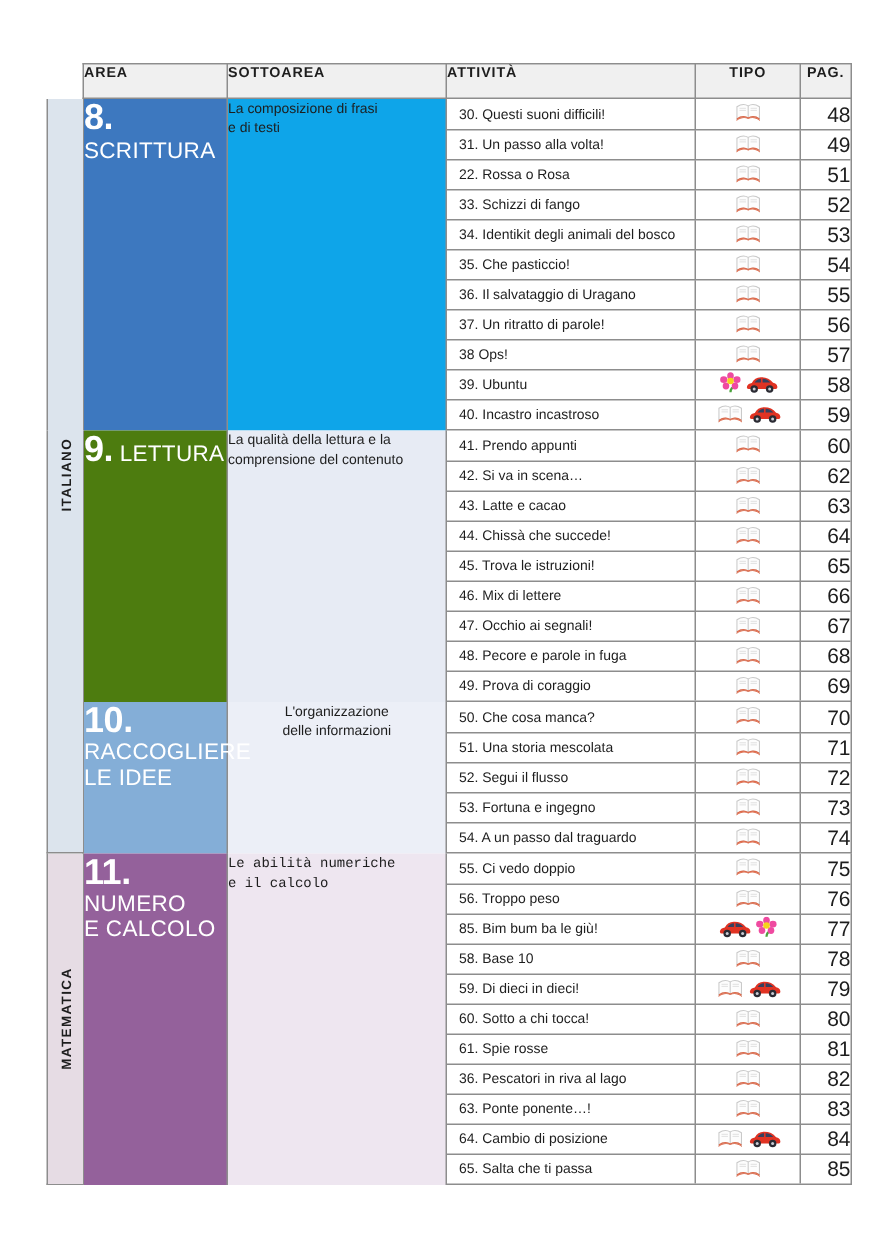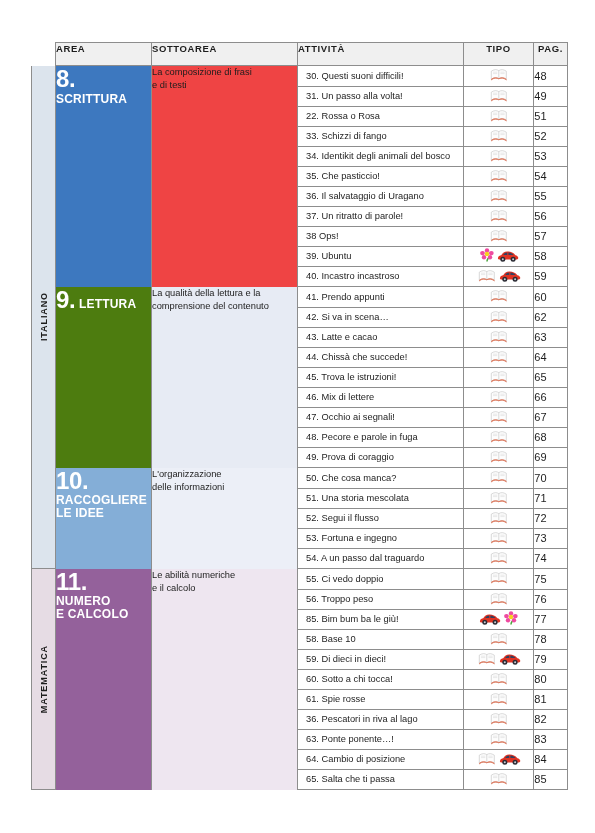--- a/index.html
+++ b/index.html
@@ -67,40 +67,40 @@
     line-height:1.08;
     border-right:1px solid #8d8d8d;
   }
   .area .num{
     font-size:24px;
     font-weight:bold;
     letter-spacing:-.3px;
     display:inline;
   }
   .area .nm{
-    font-size:12px;
-    font-weight:bold;
+    font-size:15px;
+    font-weight:normal;
     letter-spacing:.2px;
     display:inline;
   }
   .area .nm.blk{display:block;margin-top:1px;}
   .c-scrittura{background:#3d78bf;}
   .c-lettura{background:#4d7c0f;}
   .c-raccogliere{background:#84aed7;}
   .c-numero{background:#94619b;}
 
   
   .sotto{
     font-size:9.3px;
     color:#1d1d1d;
     line-height:1.45;
     padding:8px 8px 0 10px;
     border-right:1px solid #8d8d8d;
   }
-  .s-blue{background:#ef4444;margin-left:28px;}
+  .s-blue{background:#0ea5e9;margin-left:28px;}
   .s-blue2{background:#e7ebf4;}
   .s-blue3{background:#eceff7;}
   .s-purple{background:#eee6f0;}
 
   
   .acts{width:100%;border-collapse:collapse;table-layout:fixed;}
   .acts td{
     height:20px;
     box-sizing:border-box;
     border-bottom:1px solid #8d8d8d;
@@ -109,21 +109,21 @@
     vertical-align:middle;
   }
   .acts tr:last-child td{border-bottom:none;}
   td.act{padding-left:8px;border-right:1px solid #8d8d8d;}
   td.tipo{
     border-right:1px solid #8d8d8d;
     text-align:center;
     white-space:nowrap;
     line-height:0;
   }
-  td.pag{text-align:left;font-size:11px;}
+  td.pag{text-align:right;font-size:14px;}
 
   .rightcol{border:1px solid #8d8d8d;border-top:none;border-left:none;padding:0;}
   .rightcol.first{border-top:none;}
 
   
   .ico{display:inline-block;vertical-align:middle;margin:0 1px;}
   .ico svg{display:block;}
 </style>
 </head>
 <body>
@@ -421,21 +421,21 @@
                       </svg></span></td>
                   <td class="pag">69</td>
                 </tr>
               </tbody>
             </table>
           </td>
         </tr>
         <tr>
           <td class="area c-raccogliere"><span class="num">10.</span><span class="nm blk" style="white-space: pre-line;">RACCOGLIERE
 LE IDEE</span></td>
-          <td class="sotto s-blue3" style="white-space: pre-line;">L'organizzazione
+          <td class="sotto s-blue3" style="white-space: pre-line; text-align: center;">L'organizzazione
 delle informazioni</td>
           <td colspan="3" class="rightcol">
             <table class="acts">
               <colgroup>
                 <col style="width:165px">
                 <col style="width:70px">
                 <col style="width:33px">
               </colgroup>
               <tbody>
                 <tr>
@@ -498,21 +498,21 @@
           </td>
         </tr>
         <tr>
           <td class="spine spine-mat" rowspan="1">
             <div class="vtxt">
               <span>MATEMATICA</span>
             </div>
           </td>
           <td class="area c-numero"><span class="num">11.</span><span class="nm blk" style="white-space: pre-line;">NUMERO
 E CALCOLO</span></td>
-          <td class="sotto s-purple" style="white-space: pre-line;">Le abilità numeriche
+          <td class="sotto s-purple" style="white-space: pre-line; font-family: Liberation Mono, monospace;">Le abilità numeriche
 e il calcolo</td>
           <td colspan="3" class="rightcol">
             <table class="acts">
               <colgroup>
                 <col style="width:165px">
                 <col style="width:70px">
                 <col style="width:33px">
               </colgroup>
               <tbody>
                 <tr>

